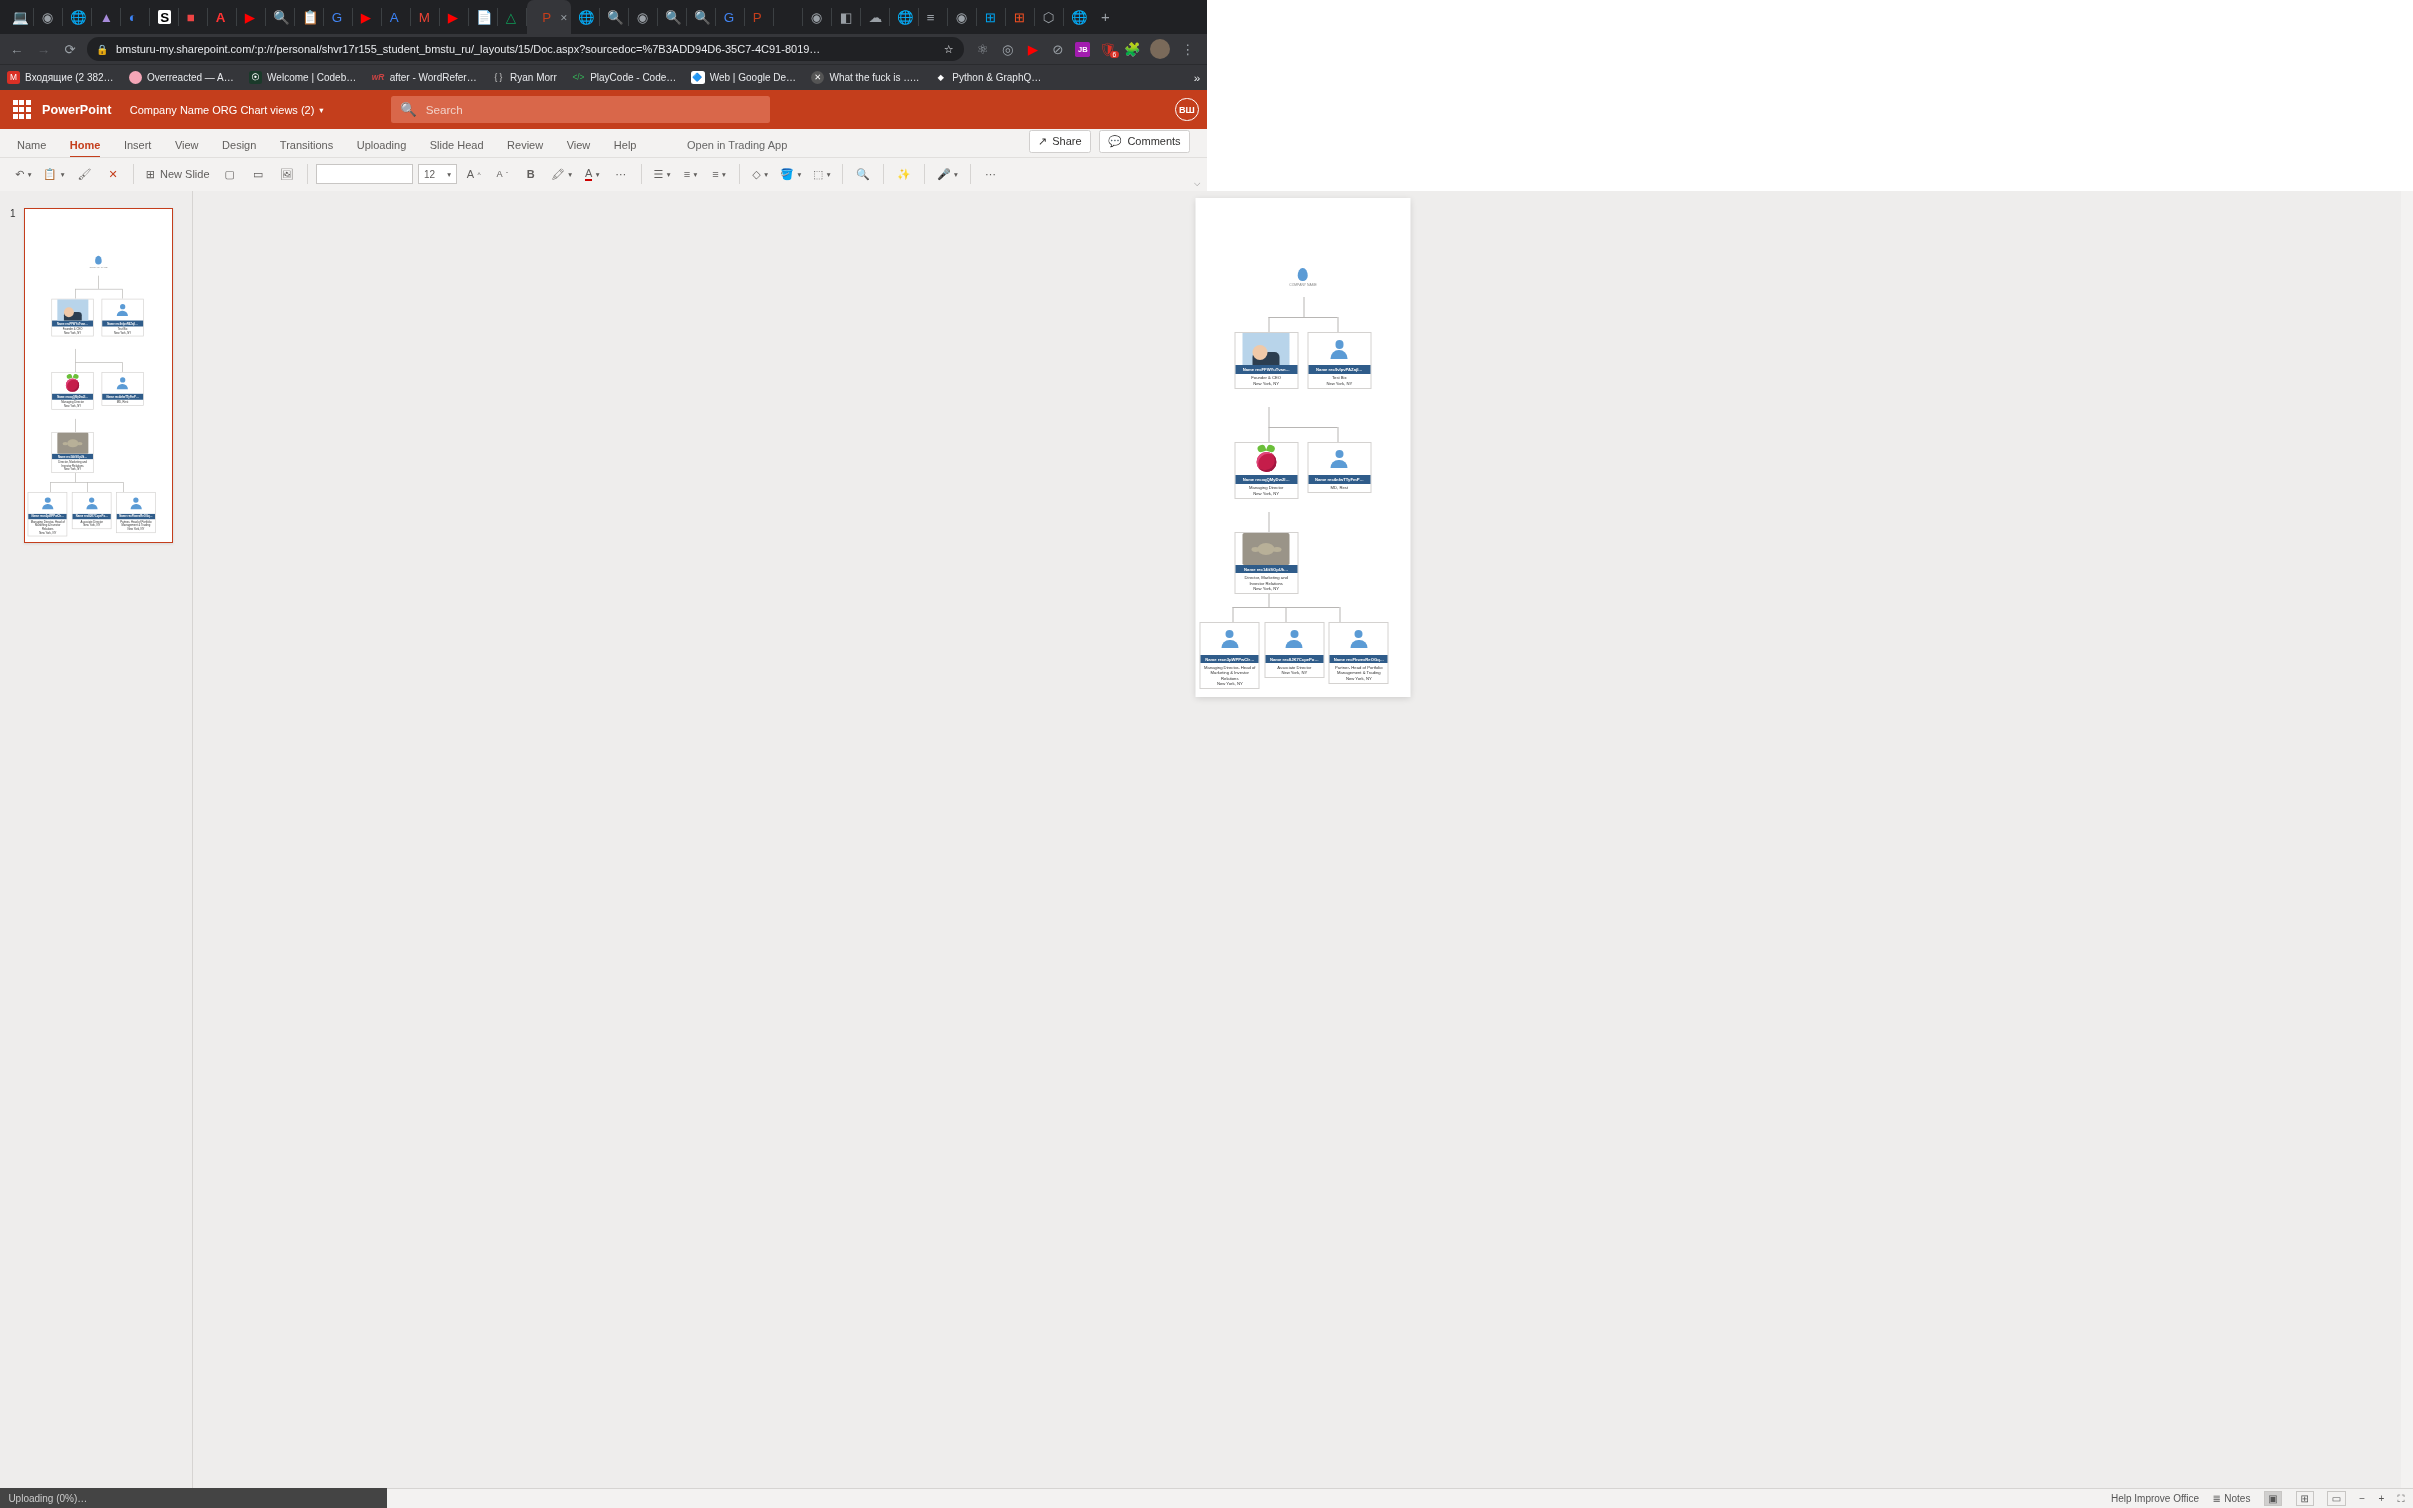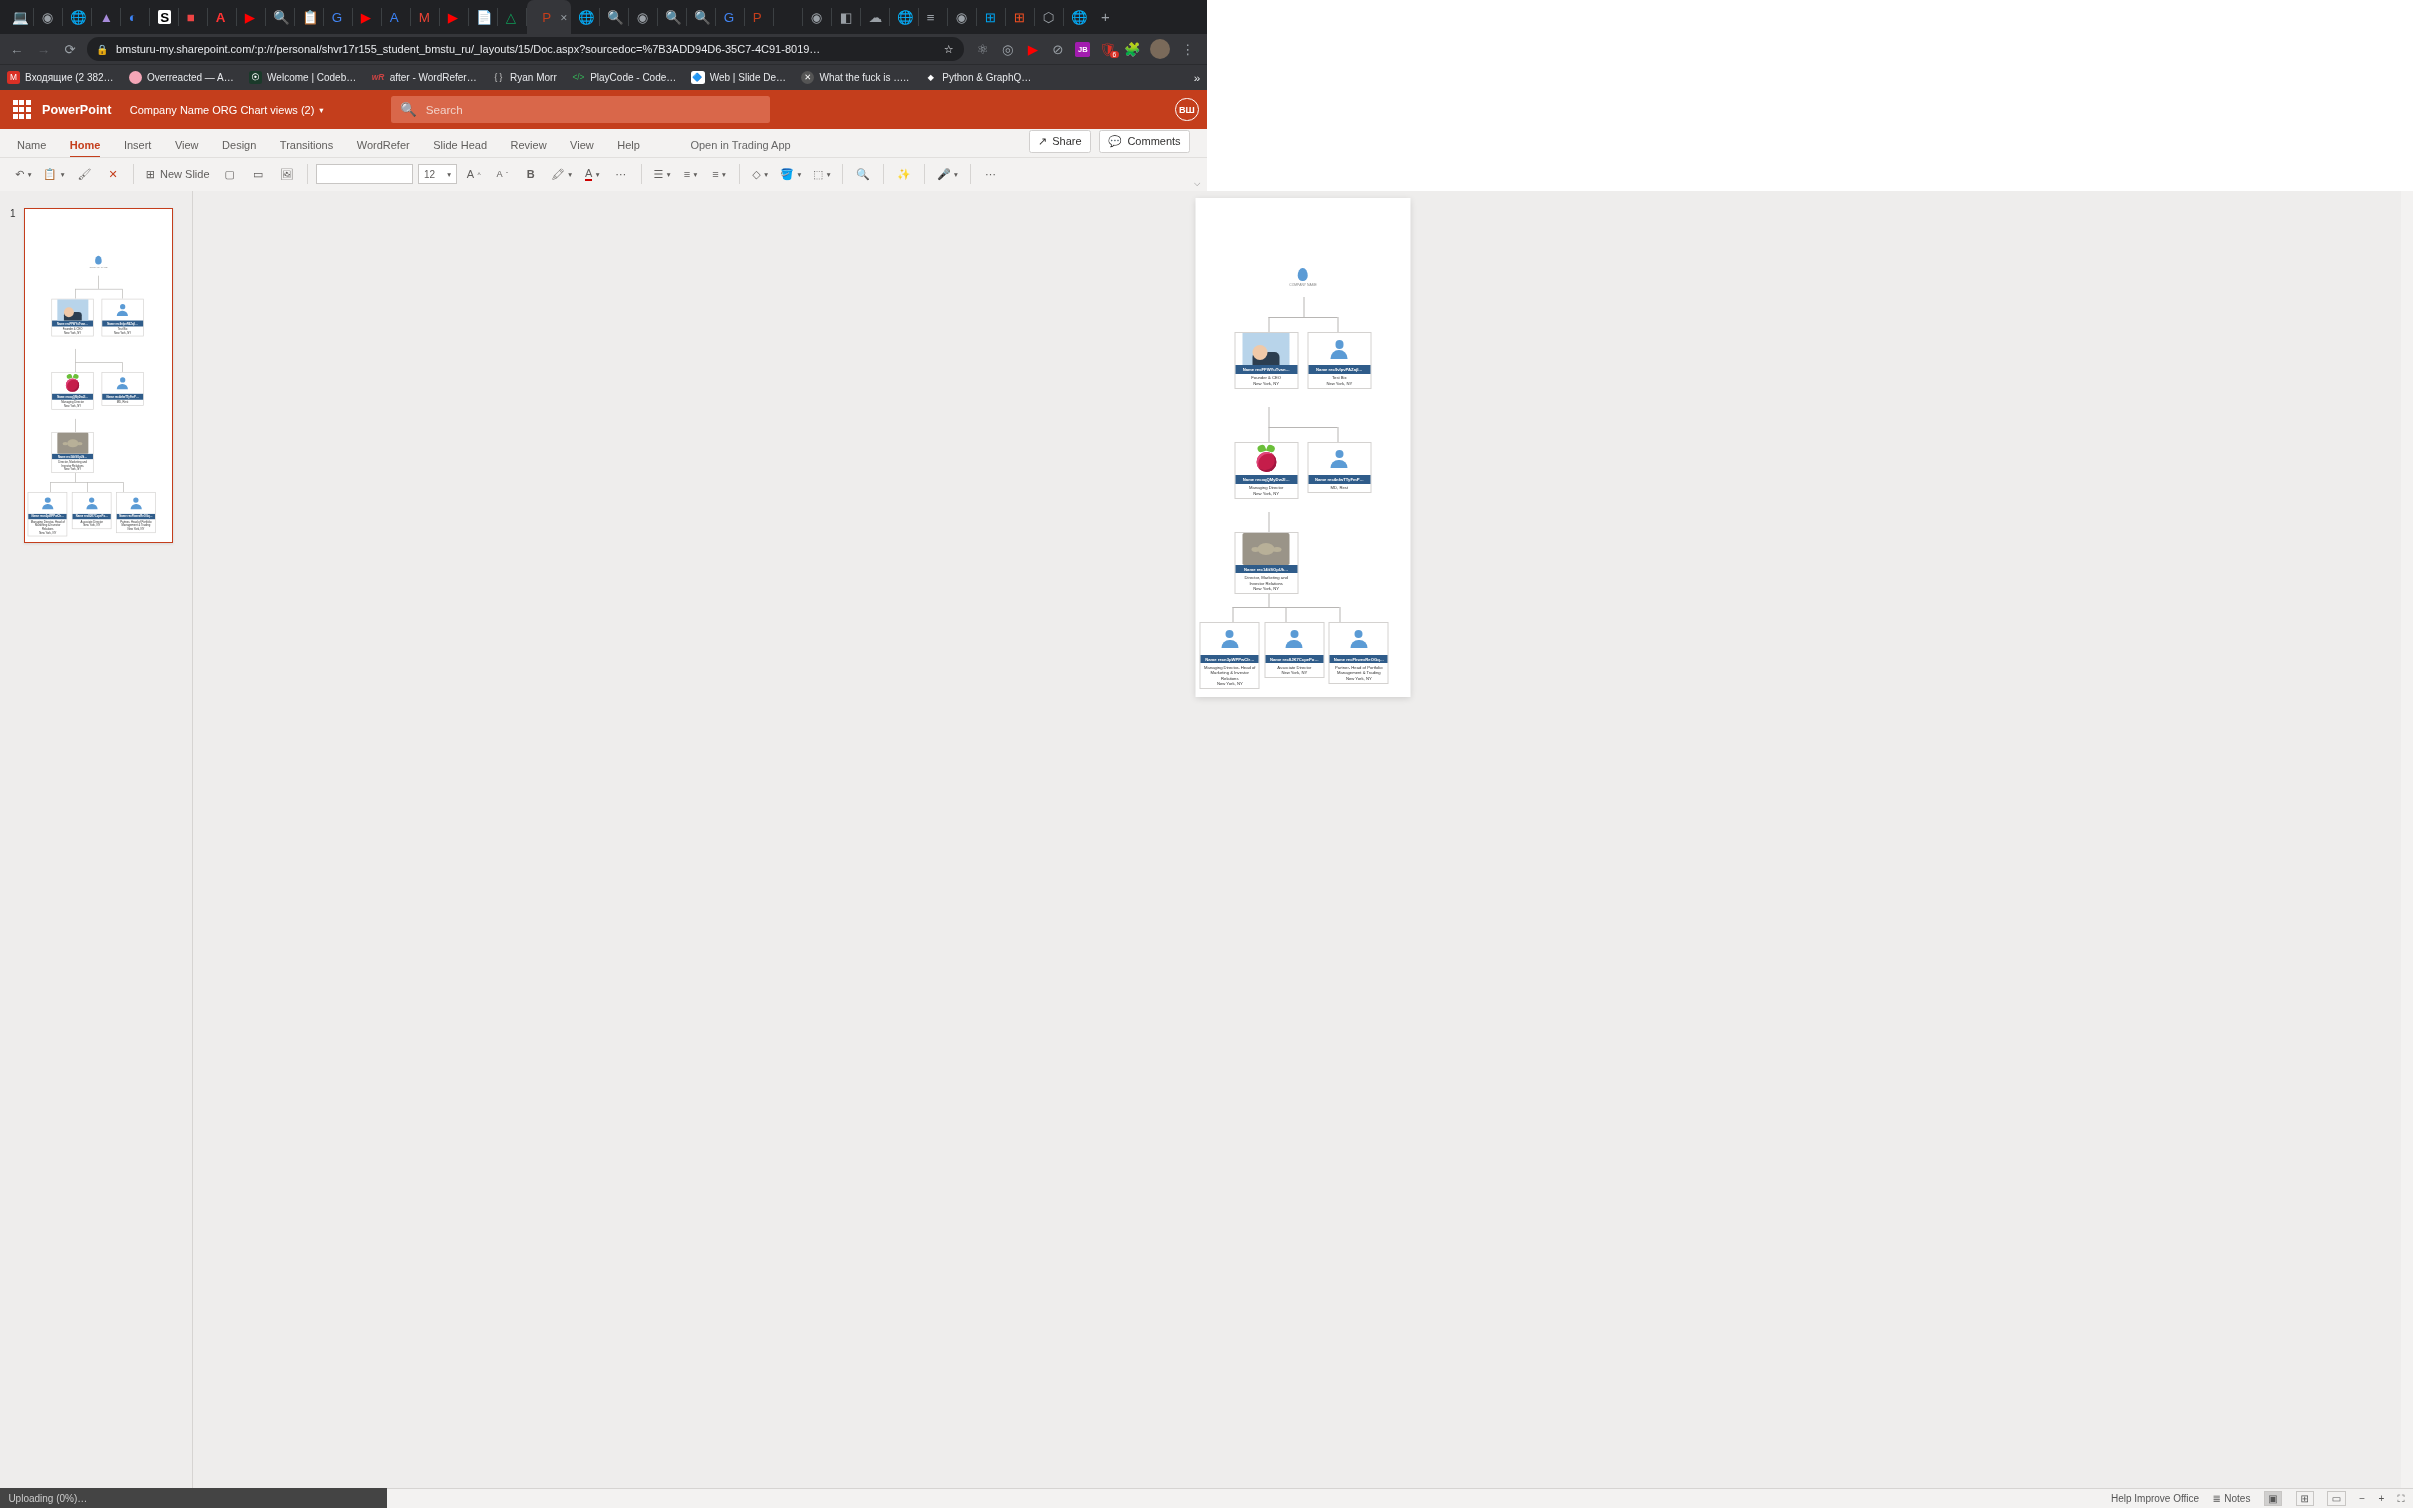--- a/index.html
+++ b/index.html
@@ -303,21 +303,21 @@
   <div class="bm">
       <span class="bico" style="background:none;color:#ccc">{ }</span>
       <span>Ryan Morr</span>
     </div>
   <div class="bm">
       <span class="bico" style="background:none;color:#35b558">&lt;/&gt;</span>
       <span>PlayCode - Code…</span>
     </div>
   <div class="bm">
       <span class="bico" style="background:#fff">🔷</span>
-      <span>Web  |  Slide De…</span>
+      <span>Web  |  Google De…</span>
     </div>
   <div class="bm">
       <span class="bico" style="background:#555;border-radius:50%">✕</span>
       <span>What the fuck is …..</span>
     </div>
   <div class="bm">
       <span class="bico" style="background:none">◆</span>
       <span>Python &amp; GraphQ…</span>
     </div>
   <div class="bm-overflow">»</div>
@@ -347,21 +347,21 @@
   <div class="ppt-user">ВШ</div>
 </div>
 
 <div class="ribbon-tabs">
   <div class="rtab">Name</div>
   <div class="rtab active">Home</div>
   <div class="rtab">Insert</div>
   <div class="rtab">View</div>
   <div class="rtab">Design</div>
   <div class="rtab">Transitions</div>
-  <div class="rtab">WordRefer</div>
+  <div class="rtab">Uploading</div>
   <div class="rtab">Slide Head</div>
   <div class="rtab">Review</div>
   <div class="rtab">View</div>
   <div class="rtab">Help</div>
   <div class="rtab desktop">Open in Trading App</div>
   <div class="ribbon-right">
     <div class="pill-btn">
         <span>↗</span>
         <span>Share</span>
       </div>

